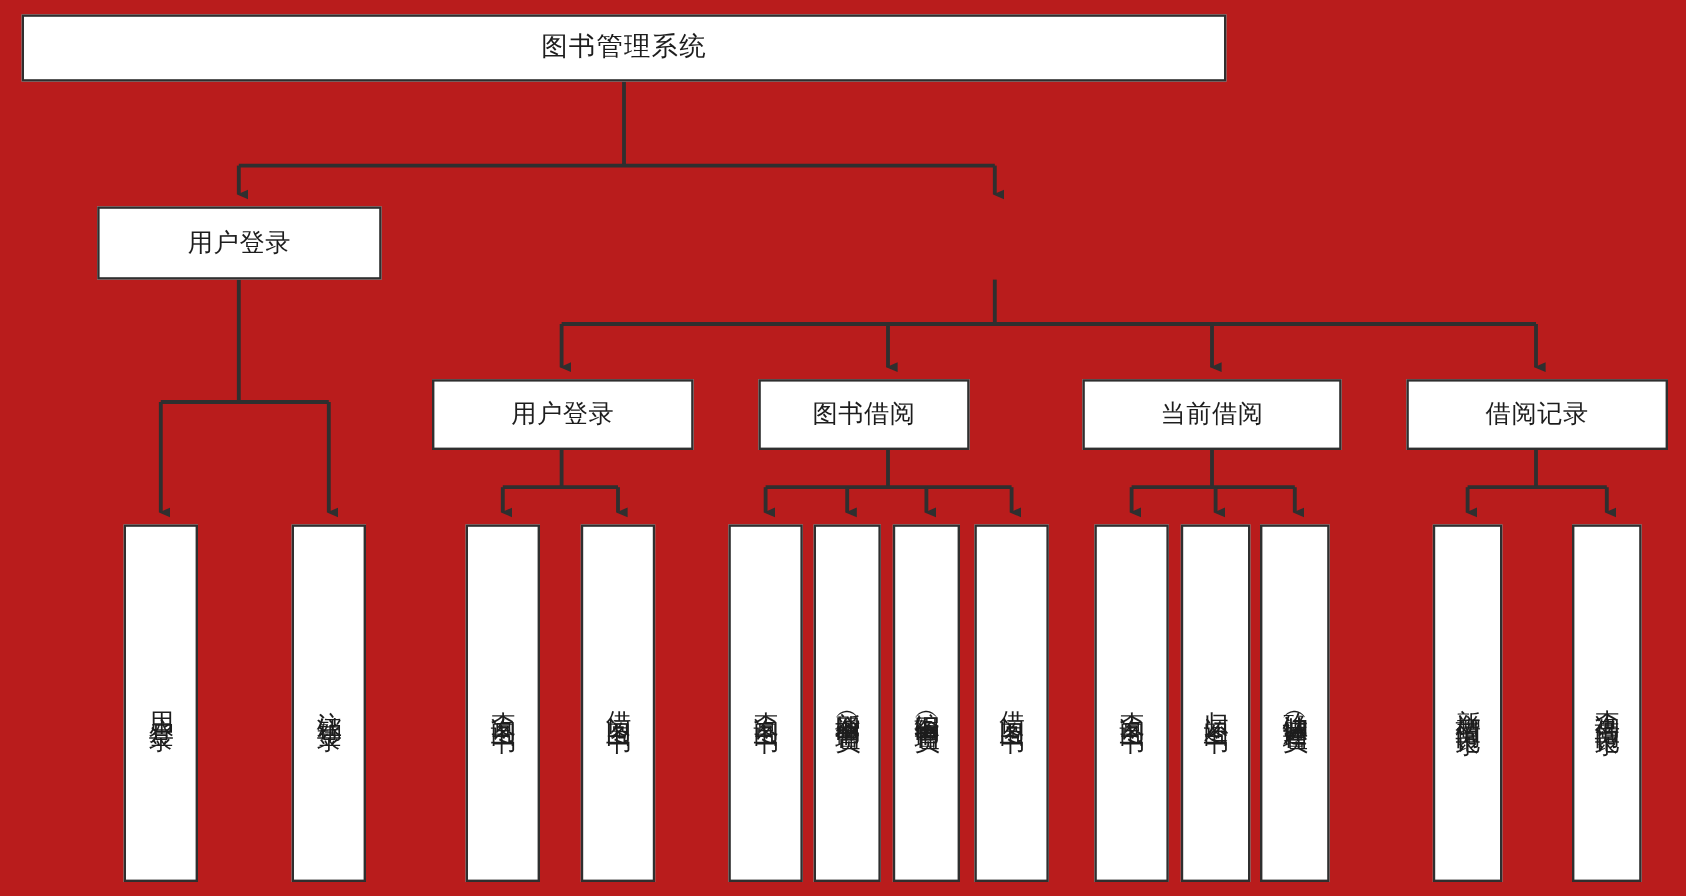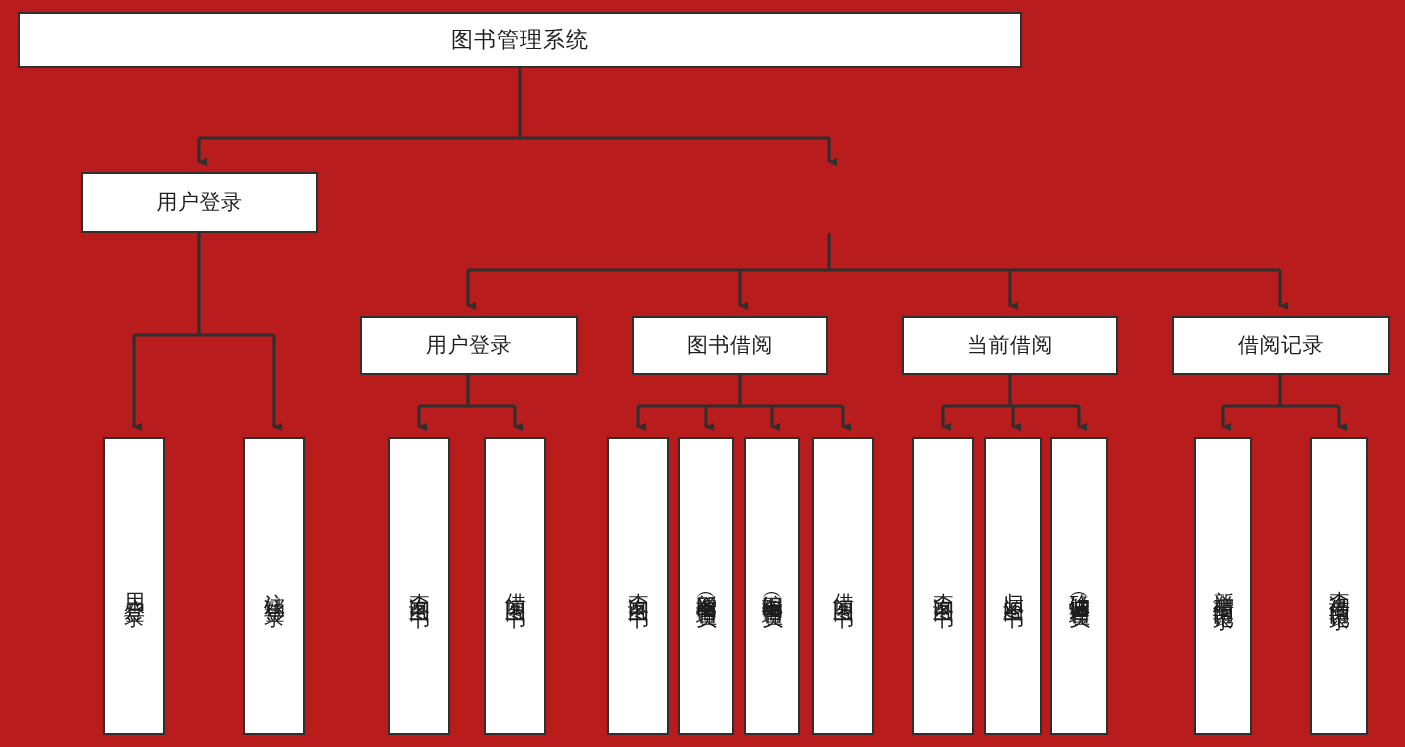--- a/index.html
+++ b/index.html
@@ -138,21 +138,21 @@
     <span class="lbl">图书管理系统</span>
   </div>
 
   <div class="node h" style="left:81px; top:172px; width:237px; height:61px;">
     <span class="lbl">用户登录</span>
   </div>
 
   <div class="node h" style="left:360px; top:316px; width:218px; height:59px;">
     <span class="lbl">用户登录</span>
   </div>
-  <div class="node h" style="left:632px; top:316px; width:196px; height:59px;">
+  <div class="node h" style="left:632px; top:316px; width:176px; height:59px;">
     <span class="lbl">图书借阅</span>
   </div>
   <div class="node h" style="left:1172px; top:316px; width:218px; height:59px;">
     <span class="lbl">借阅记录</span>
   </div>
   <div class="node h" style="left:902px; top:316px; width:216px; height:59px;">
     <span class="lbl">当前借阅</span>
   </div>
 
   <div class="node v" style="left:103px; top:437px; width:62px; height:298px;">

